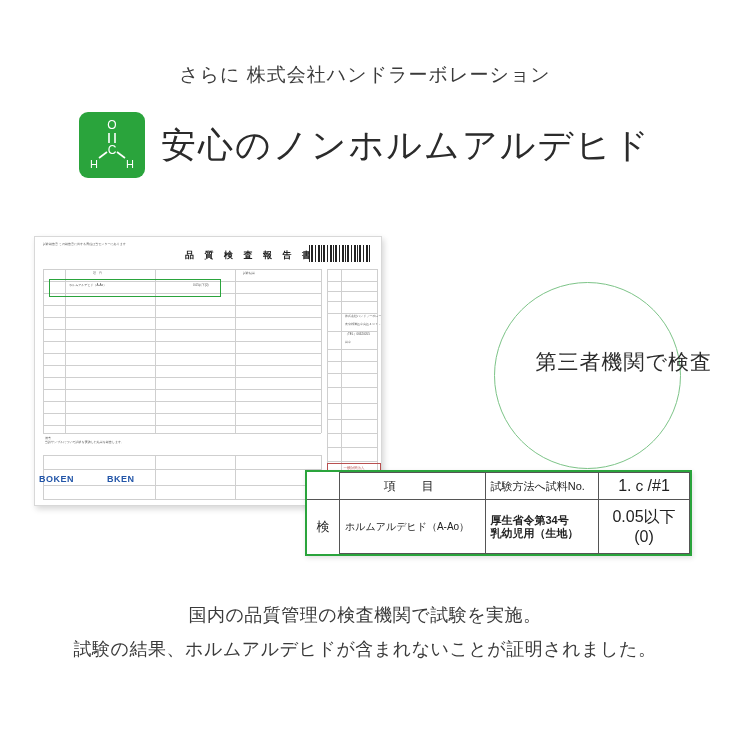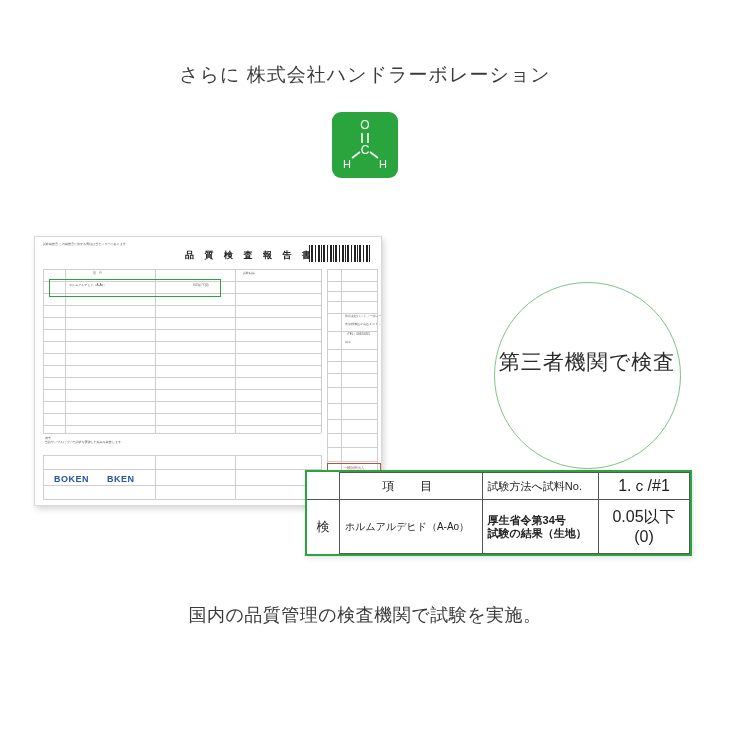--- a/index.html
+++ b/index.html
@@ -152,21 +152,21 @@
     height: 185px;
     border: 1.5px solid #7dc488;
     border-radius: 50%;
     background: rgba(255,255,255,0.9);
   }
   .circle-badge-text {
     position: absolute;
     left: 462px;
     top: 348px;
     width: 250px;
-    text-align: center;
+    text-align: right;
     font-size: 21px;
     color: #2b2b2b;
     letter-spacing: 1px;
     font-family: "Liberation Serif", serif;
   }
 
   
   .callout {
     position: absolute;
     left: 305px;
@@ -230,20 +230,21 @@
       <text x="33" y="17" font-family="Liberation Sans, sans-serif" font-size="12" fill="#ffffff" text-anchor="middle">O</text>
       <line x1="30" y1="21" x2="30" y2="31" stroke="#ffffff" stroke-width="1.6"></line>
       <line x1="36" y1="21" x2="36" y2="31" stroke="#ffffff" stroke-width="1.6"></line>
       <text x="33" y="42" font-family="Liberation Sans, sans-serif" font-size="12" fill="#ffffff" text-anchor="middle">C</text>
       <line x1="20" y1="46" x2="28" y2="40" stroke="#ffffff" stroke-width="1.6"></line>
       <line x1="46" y1="46" x2="38" y2="40" stroke="#ffffff" stroke-width="1.6"></line>
       <text x="15" y="56" font-family="Liberation Sans, sans-serif" font-size="11" fill="#ffffff" text-anchor="middle">H</text>
       <text x="51" y="56" font-family="Liberation Sans, sans-serif" font-size="11" fill="#ffffff" text-anchor="middle">H</text>
     </svg>
   </div>
+  <div class="headline-main">安心のノンホルムアルデヒド</div>
 </div>
 
 <div class="doc">
 
   <div class="doc-tiny" style="left:8px; top:6px;">試験報告書 この報告書に関する責任は当センターにあります</div>
   <div class="doc-title">品 質 検 査 報 告 書</div>
   <div class="barcode"></div>
 
   <div class="doc-hline" style="left:8px; top:32px; width:278px;"></div>
   <div class="doc-hline" style="left:8px; top:44px; width:278px;"></div>
@@ -278,21 +279,21 @@
 
   <div class="doc-hline" style="left:8px; top:218px; width:278px;"></div>
   <div class="doc-hline" style="left:8px; top:232px; width:278px;"></div>
   <div class="doc-hline" style="left:8px; top:248px; width:278px;"></div>
   <div class="doc-hline" style="left:8px; top:262px; width:278px;"></div>
   <div class="doc-vline" style="left:8px; top:218px; height:44px;"></div>
   <div class="doc-vline" style="left:120px; top:218px; height:44px;"></div>
   <div class="doc-vline" style="left:200px; top:218px; height:44px;"></div>
   <div class="doc-vline" style="left:286px; top:218px; height:44px;"></div>
 
-  <div class="doc-logo" style="left:19px; top:237px;">BOKEN</div>
+  <div class="doc-logo" style="left:4px; top:237px;">BOKEN</div>
   <div class="doc-logo" style="left:72px; top:237px;">BKEN</div>
 
   <div class="doc-vline" style="left:292px; top:32px; height:230px;"></div>
   <div class="doc-vline" style="left:306px; top:32px; height:230px;"></div>
   <div class="doc-hline" style="left:292px; top:32px; width:50px;"></div>
   <div class="doc-hline" style="left:292px; top:44px; width:50px;"></div>
   <div class="doc-hline" style="left:292px; top:54px; width:50px;"></div>
   <div class="doc-hline" style="left:292px; top:64px; width:50px;"></div>
   <div class="doc-hline" style="left:292px; top:76px; width:50px;"></div>
   <div class="doc-hline" style="left:292px; top:94px; width:50px;"></div>
@@ -330,23 +331,24 @@
       <td class="cell-kensa" style="border-top:none; border-bottom:none;"></td>
       <td class="cell-header-item">項　目</td>
       <td class="cell-method">試験方法へ試料No.</td>
       <td class="cell-val" style="width:80px;">1.ｃ/#1</td>
     </tr>
     <tr>
       <td class="cell-kensa" rowspan="1" style="border-bottom:none;">検</td>
       <td class="cell-name">ホルムアルデヒド（A-Ao）</td>
       <td class="cell-method">
         <span class="small-line">厚生省令第34号</span>
-        <span class="small-line">試験の結果（生地）</span>
+        <span class="small-line">乳幼児用（生地）</span>
       </td>
       <td class="cell-val">0.05以下(0)</td>
     </tr>
   </tbody>
     </table>
 </div>
 
 <div class="bottom-text">
   <div>国内の品質管理の検査機関で試験を実施。</div>
+  <div>試験の結果、ホルムアルデヒドが含まれないことが証明されました。</div>
 </div>
 
 </body></html>

